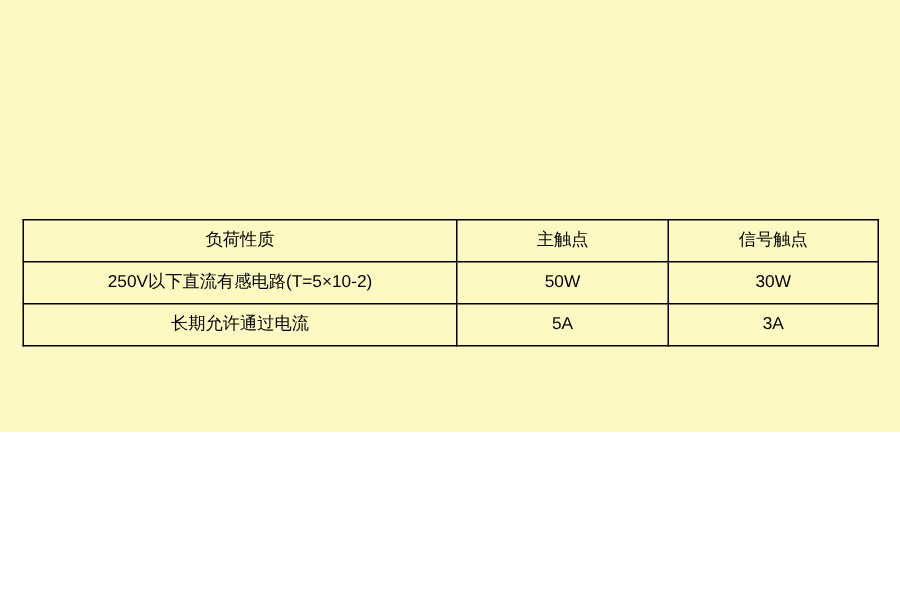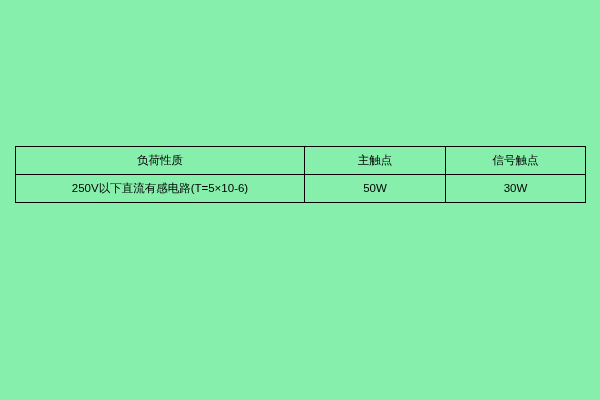--- a/index.html
+++ b/index.html
@@ -9,22 +9,22 @@
   body {
     width: 600px;
     height: 400px;
     background: #ffffff;
     font-family: "Liberation Sans", "DejaVu Sans", sans-serif;
     overflow: hidden;
   }
   .page {
     position: relative;
     width: 600px;
-    height: 400px;
-    background: #86efac;
+    height: 288px;
+    background: #fef9c3;
   }
   .table-wrap {
     position: absolute;
     left: 15px;
     top: 146px;
     width: 570px;
   }
   table.spec-table {
     border-collapse: collapse;
     width: 570px;
@@ -57,20 +57,25 @@
           <col class="c2">
           <col class="c3">
       </colgroup>
       <tbody>
         <tr>
           <td>负荷性质</td>
           <td>主触点</td>
           <td>信号触点</td>
         </tr>
         <tr>
-          <td>250V以下直流有感电路(T=5×10-6)</td>
+          <td>250V以下直流有感电路(T=5×10-2)</td>
           <td>50W</td>
           <td>30W</td>
+        </tr>
+        <tr>
+          <td>长期允许通过电流</td>
+          <td>5A</td>
+          <td>3A</td>
         </tr>
       </tbody>
     </table>
   </div>
 </div>
 
 </body></html>

